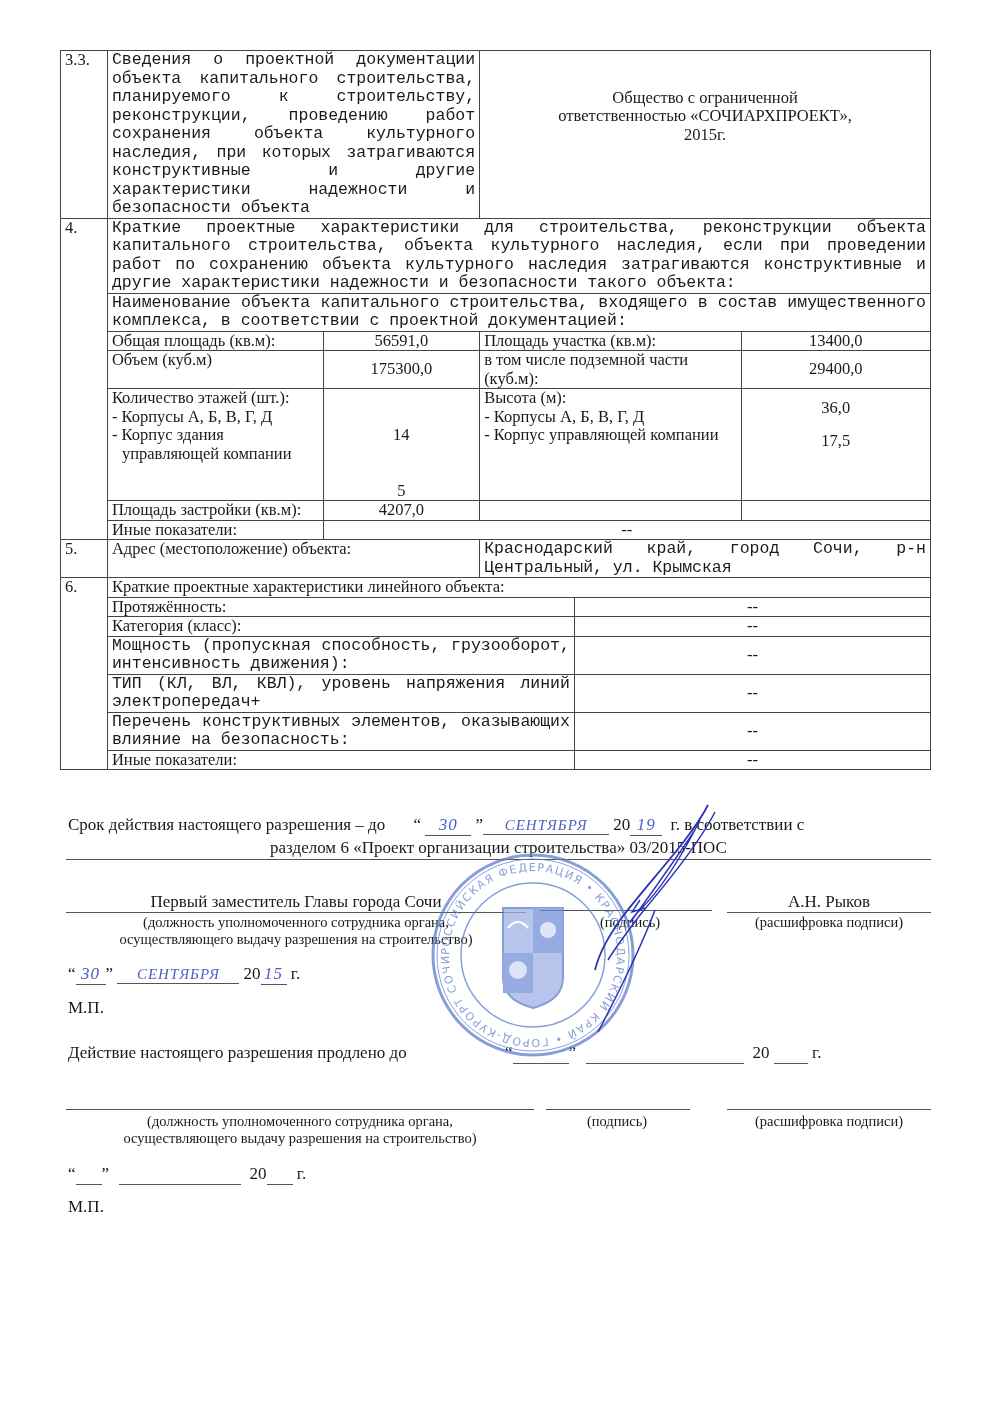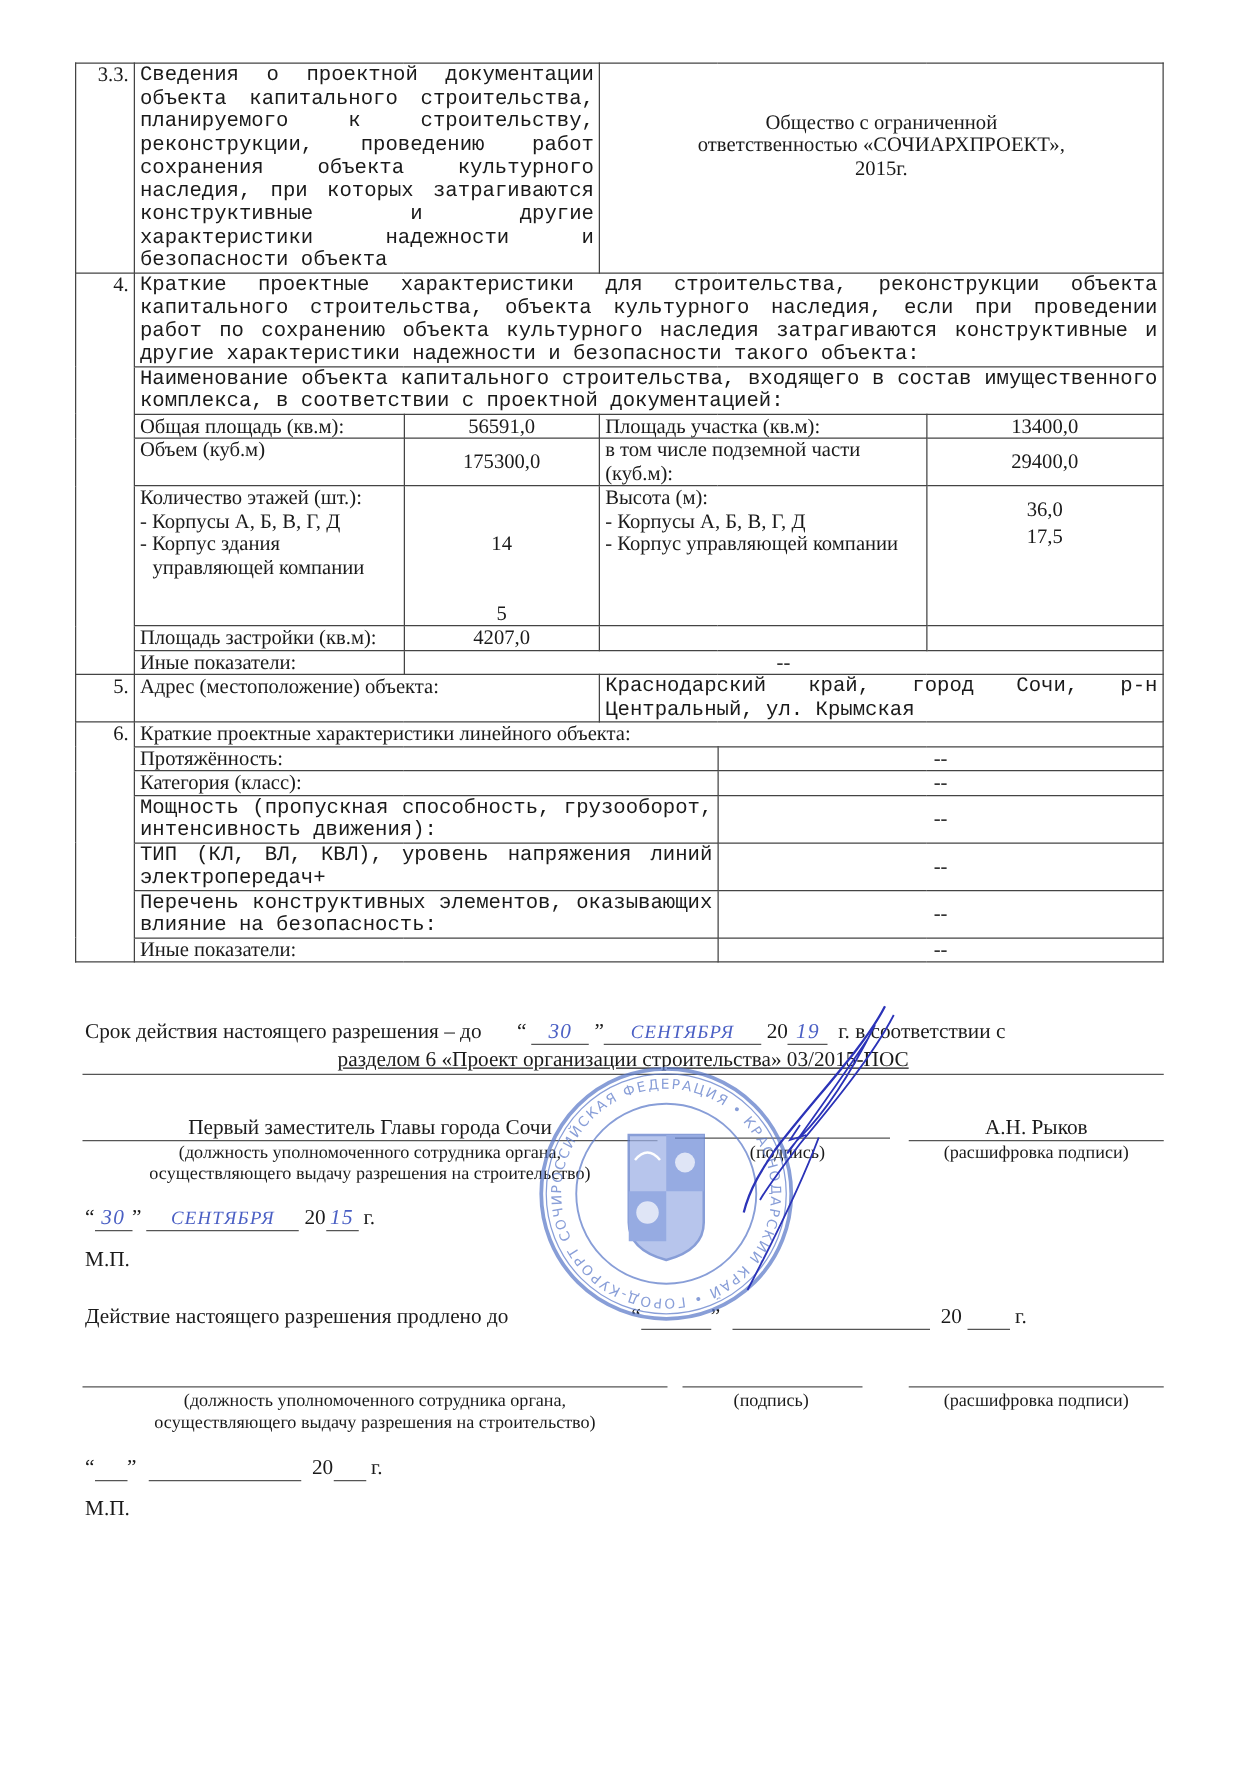--- a/index.html
+++ b/index.html
@@ -1,21 +1,21 @@
 <!DOCTYPE html>
 <html><head>
 <meta charset="utf-8">
 <style>
   html, body { margin: 0; padding: 0; background: #ffffff; }
   body { width: 1000px; height: 1414px; position: relative; overflow: hidden;
          font-family: "Liberation Serif", "DejaVu Serif", serif; color: #1a1a1a; }
   .abs { position: absolute; }
   .doc-table { position: absolute; left: 60px; top: 50px; width: 871px; border-collapse: collapse; font-size: 16.5px; line-height: 18.5px; }
   .doc-table td { border: 1.3px solid #444; vertical-align: top; padding: 0 4px; }
-  .num { width: 38px; text-align: right; margin-left: 44px; }
+  .num { width: 38px; text-align: left; margin-left: 44px; }
   .just { text-align: justify; text-align-last: left; font-family: Liberation Mono, monospace; }
   .center { text-align: center; }
   .mid { vertical-align: middle !important; margin-top: 10px; }
   .nb-top { border-top: none !important; }
   .nb-bottom { border-bottom: none !important; }
   .line { border-bottom: 1px solid #555; }
   .hand { font-family: Liberation Serif, serif; font-style: italic; color: #4a5fc4; font-size: 17px; letter-spacing: 1px; }
   .txt { font-size: 17px; }
   .cap { font-size: 14.5px; text-align: center; }
 </style>
@@ -78,21 +78,21 @@
       <div style="margin-top:37px">5</div>
     </td>
     <td colspan="2">
       <div>Высота (м):</div>
       <div>- Корпусы А, Б, В, Г, Д</div>
       <div style="padding-left:16px;text-indent:-16px;">- Корпус управляющей компании</div>
     </td>
     <td class="center">
       <div style="height:10px"></div>
       <div>36,0</div>
-      <div style="margin-top:2px">17,5</div>
+      <div style="margin-top:14px">17,5</div>
     </td>
   </tr>
   <tr>
     <td class="num nb-top nb-bottom"></td>
     <td>Площадь застройки (кв.м):</td>
     <td class="center mid">4207,0</td>
     <td colspan="2"></td>
     <td></td>
   </tr>
   <tr>
@@ -145,21 +145,21 @@
   </table>
 
 <div class="abs txt" style="left:68px; top:815px; width:860px; white-space:nowrap;">
   <span>Срок действия настоящего разрешения – до</span>
   <span style="margin-left:24px">“</span>
   <span class="hand line" style="display:inline-block;width:46px;text-align:center;">30</span>
   <span>”</span><span class="hand line" style="display:inline-block;width:126px;text-align:center;font-size:15px;">СЕНТЯБРЯ</span>
   <span>20</span><span class="hand line" style="display:inline-block;width:32px;text-align:center;">19</span>
   <span style="margin-left:4px">г.  в соответствии с</span>
 </div>
-<div class="abs txt" style="left:66px; top:838px; width:865px; text-align:center; border-bottom:1px solid #555; padding-bottom:1px;text-decoration:underline;">разделом 6 «Проект организации строительства» 03/2015-ПОС</div>
+<div class="abs txt" style="left:66px; top:838px; width:865px; text-align:center; border-bottom:1px solid #555; padding-bottom:1px;">разделом 6 «Проект организации строительства» 03/2015-ПОС</div>
 
 <div class="abs txt" style="left:66px; top:892px; width:645px;">
   <div style="width:460px; text-align:center; border-bottom:1px solid #555;">Первый заместитель Главы города Сочи</div>
 </div>
 <div class="abs" style="left:540px; top:910px; width:172px; border-bottom:1px solid #555;"></div>
 <div class="abs txt" style="left:727px; top:892px; width:204px; text-align:center; border-bottom:1px solid #555;">А.Н. Рыков</div>
 
 <div class="abs cap" style="left:66px; top:914px; width:460px;">
   <div>(должность уполномоченного сотрудника органа,</div>
   <div>осуществляющего выдачу разрешения на строительство)</div>

